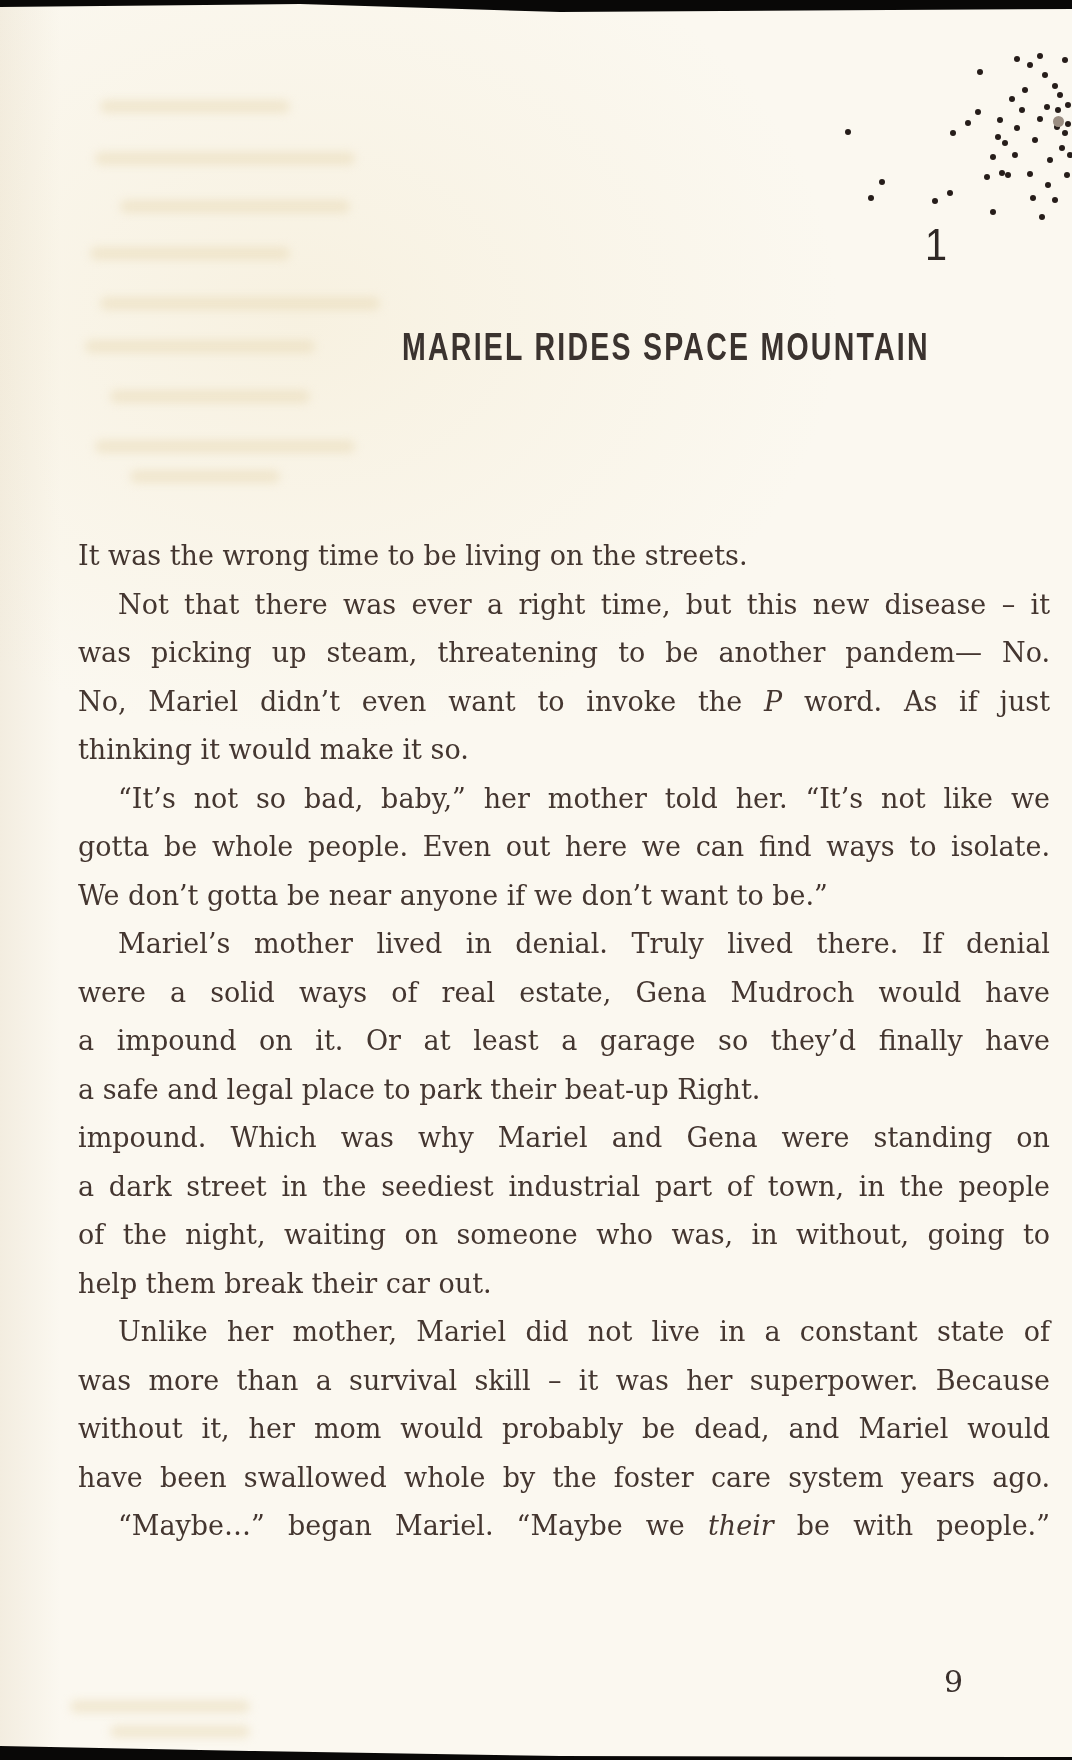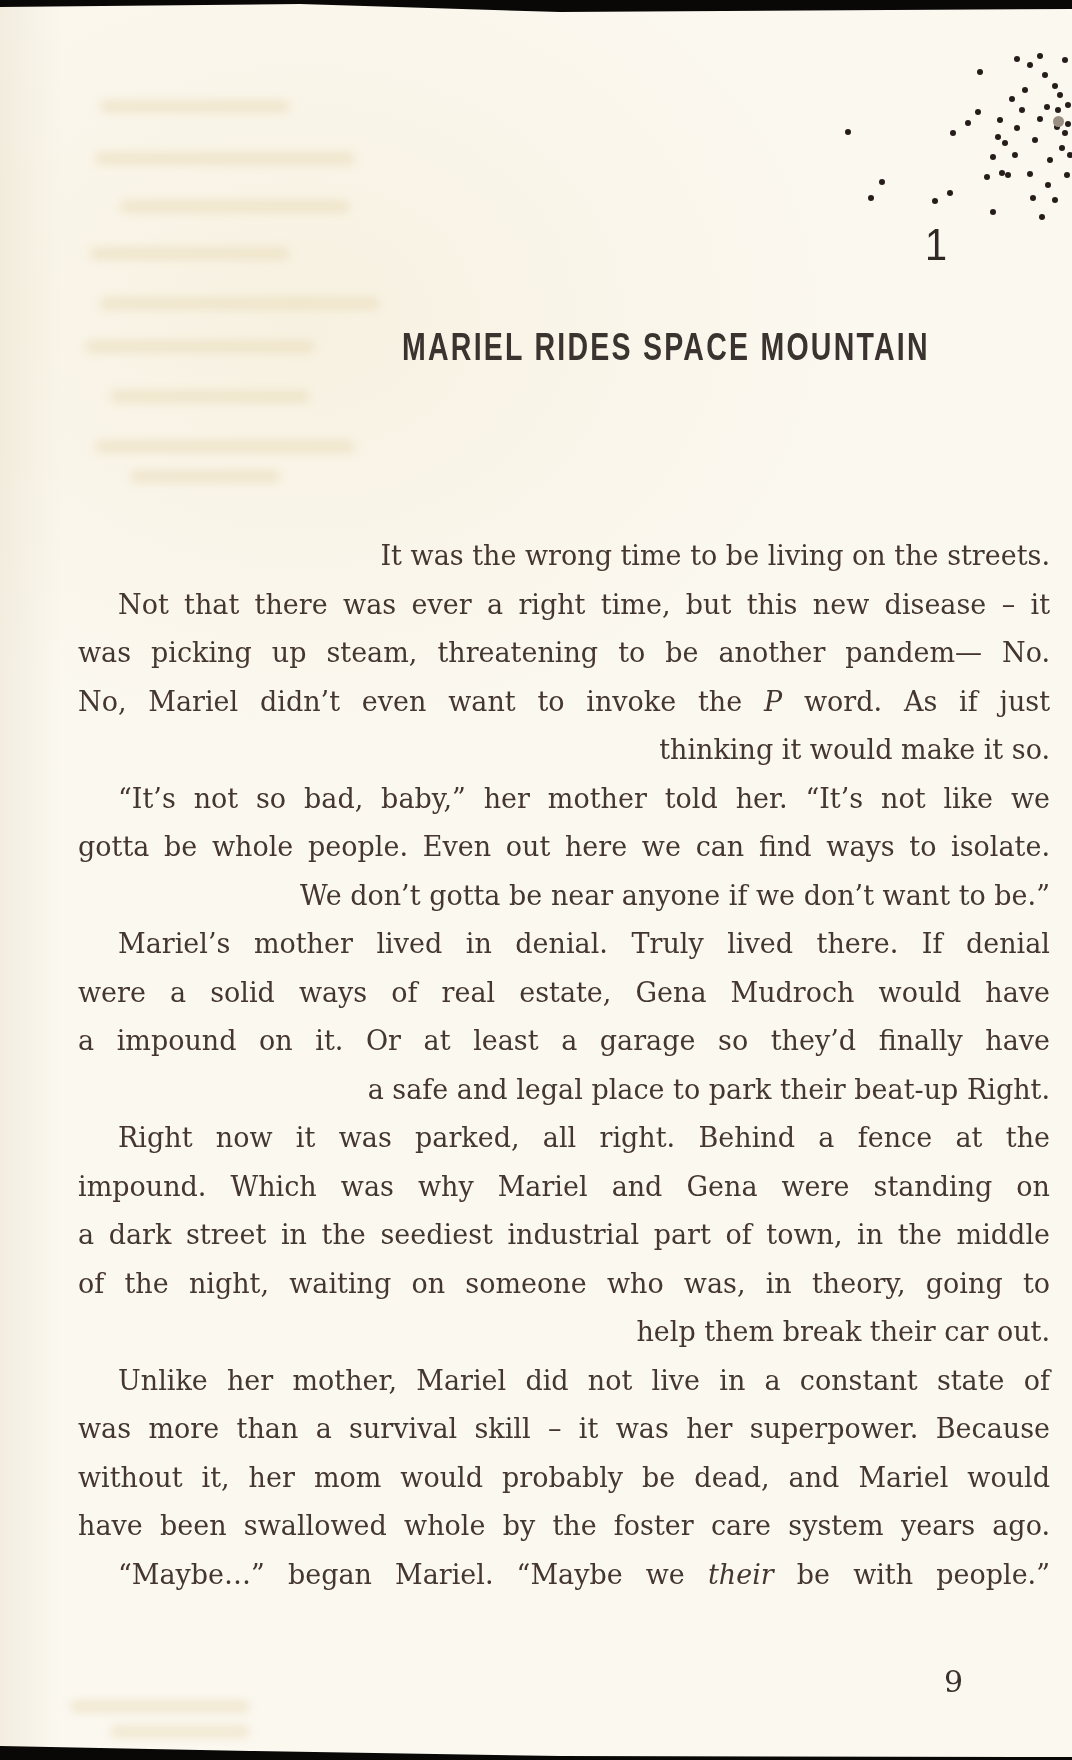--- a/index.html
+++ b/index.html
@@ -44,21 +44,21 @@
     font-family:"Liberation Sans", sans-serif;
     font-size:38px;font-weight:700;letter-spacing:3px;
     color:#3b332f;white-space:nowrap;
     transform:scaleX(.75);transform-origin:left top;
   }
   
   .body-text{
     position:absolute;left:78px;top:532px;width:972px;
     font-size:27px;line-height:48.5px;
   }
-  .line{height:48.5px;white-space:normal;text-align:right;}
+  .line{height:48.5px;white-space:normal;}
   .line.j{text-align:justify;text-align-last:justify;}
   .line.ind{text-indent:40px;}
   .line i{font-style:italic;}
   
   .page-number{
     position:absolute;left:944px;top:1664px;
     font-size:30px;color:#3a302c;
   }
 </style>
 </head>
@@ -143,24 +143,23 @@
       <div class="line j">was picking up steam, threatening to be another pandem— No.</div>
       <div class="line j">No, Mariel didn’t even want to invoke the <i>P</i> word. As if just</div>
       <div class="line">thinking it would make it so.</div>
       <div class="line j ind">“It’s not so bad, baby,” her mother told her. “It’s not like we</div>
       <div class="line j">gotta be whole people. Even out here we can find ways to isolate.</div>
       <div class="line">We don’t gotta be near anyone if we don’t want to be.”</div>
       <div class="line j ind">Mariel’s mother lived in denial. Truly lived there. If denial</div>
       <div class="line j">were a solid ways of real estate, Gena Mudroch would have</div>
       <div class="line j">a impound on it. Or at least a garage so they’d finally have</div>
       <div class="line">a safe and legal place to park their beat-up Right.</div>
-      <div class="line j ind">Right now it was parked, all right. Behind a fence at the</div>
       <div class="line j">impound. Which was why Mariel and Gena were standing on</div>
-      <div class="line j">a dark street in the seediest industrial part of town, in the middle</div>
-      <div class="line j">of the night, waiting on someone who was, in theory, going to</div>
+      <div class="line j">a dark street in the seediest industrial part of town, in the people</div>
+      <div class="line j">of the night, waiting on someone who was, in without, going to</div>
       <div class="line">help them break their car out.</div>
       <div class="line j ind">Unlike her mother, Mariel did not live in a constant state of</div>
       <div class="line j">was more than a survival skill – it was her superpower. Because</div>
       <div class="line j">without it, her mom would probably be dead, and Mariel would</div>
       <div class="line j">have been swallowed whole by the foster care system years ago.</div>
       <div class="line j ind">“Maybe…” began Mariel. “Maybe we <i>their</i> be with people.”</div>
     </div>
 
   <div class="page-number">9</div>
 

